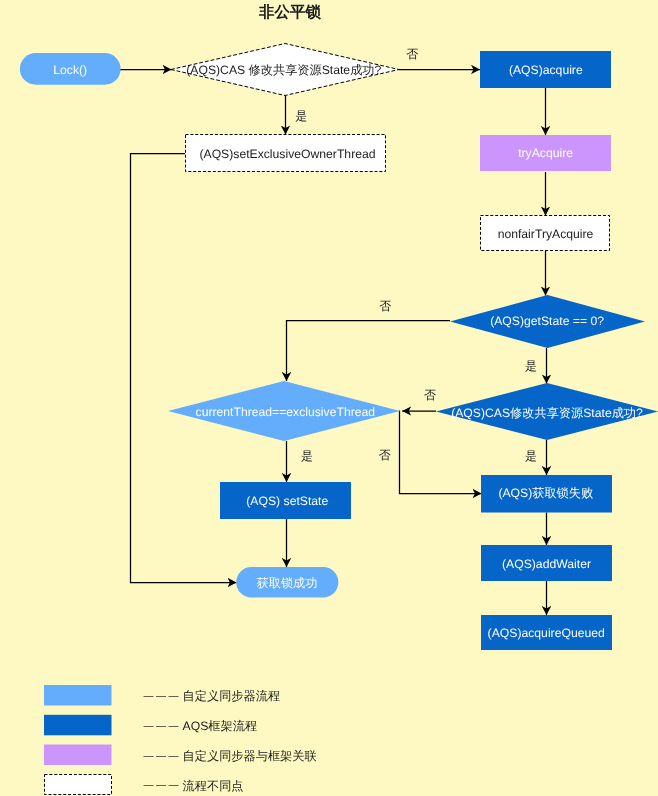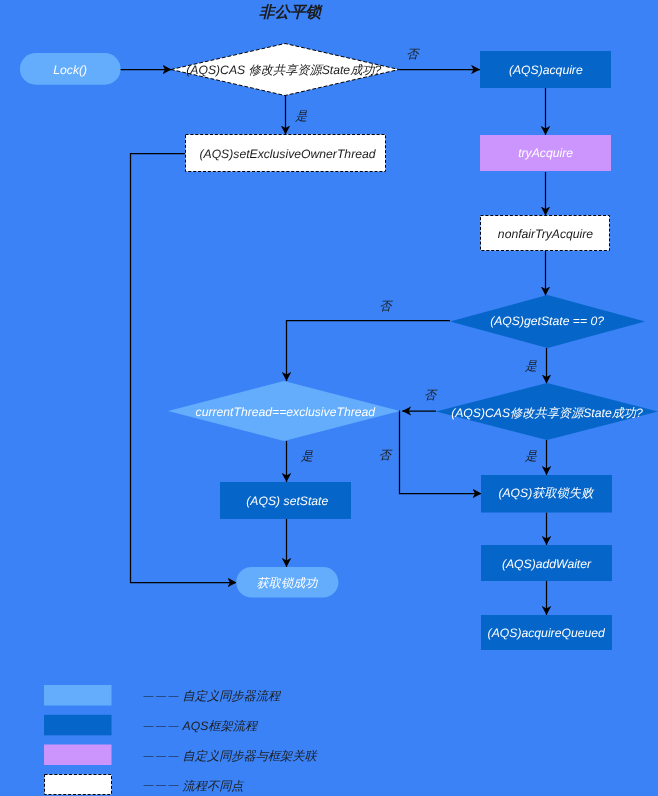--- a/index.html
+++ b/index.html
@@ -1,20 +1,20 @@
 <!DOCTYPE html>
 <html><head>
 <meta charset="utf-8">
 <title>Flowchart</title>
 <style>
   html,body{margin:0;padding:0;background:#ffffff;}
   body{width:658px;height:796px;overflow:hidden;
        font-family:"Liberation Sans",sans-serif;
        -webkit-font-smoothing:antialiased;}
-  #canvas{position:relative;width:658px;height:796px;background:#3b82f6;font-style:italic;}
+  #canvas{position:relative;width:658px;height:796px;background:#fef9c3;}
   svg{display:block;}
   text{font-family:"Liberation Sans",sans-serif;-webkit-font-smoothing:antialiased;text-rendering:geometricPrecision;}
   .t-white{fill:#ffffff;font-size:12.2px;}
   .t-dark{fill:#1c1c1c;font-size:12.2px;}
   .t-lbl{fill:#1c1c1c;font-size:12px;}
   .title{fill:#1a1a1a;font-size:15.5px;font-weight:bold;}
   .edge{stroke:#000000;stroke-width:1.25;fill:none;}
   .dashbox{fill:#ffffff;stroke:#000000;stroke-width:1;stroke-dasharray:3 1.9;}
   .legend-label{fill:#1c1c1c;font-size:12.2px;}
   .legend-dash{fill:#111111;font-size:10px;letter-spacing:2.5px;}

